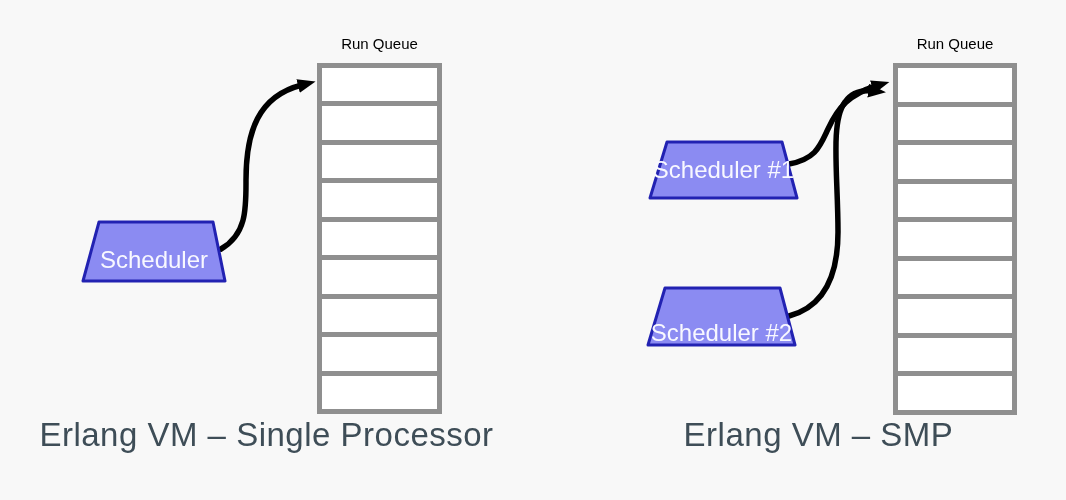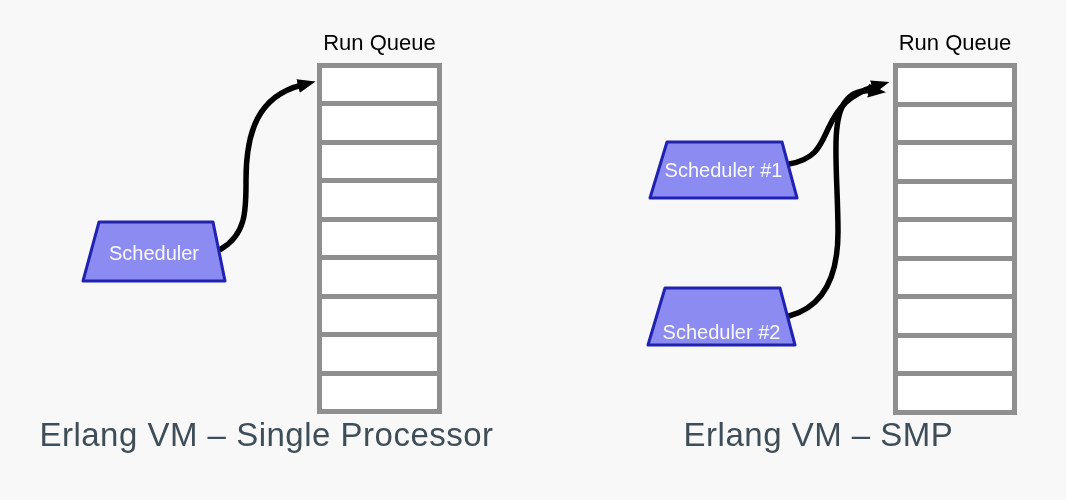--- a/index.html
+++ b/index.html
@@ -44,42 +44,42 @@
     stroke: var(--scheduler-border);
     stroke-width: 3;
     stroke-linejoin: round;
   }
   .queue-label {
     position: absolute;
     height: 26px;
     display: flex;
     align-items: center;
     justify-content: center;
-    font-size: 22px;
+    font-size: 15px;
     color: var(--label-text);
     white-space: nowrap;
   }
   .run-queue {
     position: absolute;
     box-sizing: border-box;
     background: var(--queue-border);
     padding: 5px;
     display: grid;
     grid-auto-rows: 1fr;
     row-gap: 5px;
   }
   .queue-cell {
     background: var(--queue-cell-fill);
   }
   .scheduler-label {
     position: absolute;
     display: flex;
     align-items: center;
     justify-content: center;
-    font-size: 20px;
+    font-size: 24px;
     color: var(--scheduler-text);
     white-space: nowrap;
     pointer-events: none;
   }
   .caption {
     position: absolute;
     top: 416px;
     width: 533px;
     text-align: center;
     font-size: 33px;
@@ -115,21 +115,21 @@
       <div class="queue-cell"></div>
       <div class="queue-cell"></div>
       <div class="queue-cell"></div>
       <div class="queue-cell"></div>
       <div class="queue-cell"></div>
       <div class="queue-cell"></div>
       <div class="queue-cell"></div>
       <div class="queue-cell"></div>
       <div class="queue-cell"></div>
     </div>
-  <div class="scheduler-label" style="left:83px; top:226px; width:142px; height:55px;">Scheduler</div>
+  <div class="scheduler-label" style="left:83px; top:232px; width:142px; height:55px;">Scheduler</div>
   <div class="caption" style="left:0px;">Erlang VM – Single Processor</div>
 
   <div class="queue-label" style="left:893px; top:30px; width:124px;">Run Queue</div>
   <div class="run-queue" style="left:893px; top:63px; width:124px; height:352px;">
       <div class="queue-cell"></div>
       <div class="queue-cell"></div>
       <div class="queue-cell"></div>
       <div class="queue-cell"></div>
       <div class="queue-cell"></div>
       <div class="queue-cell"></div>

